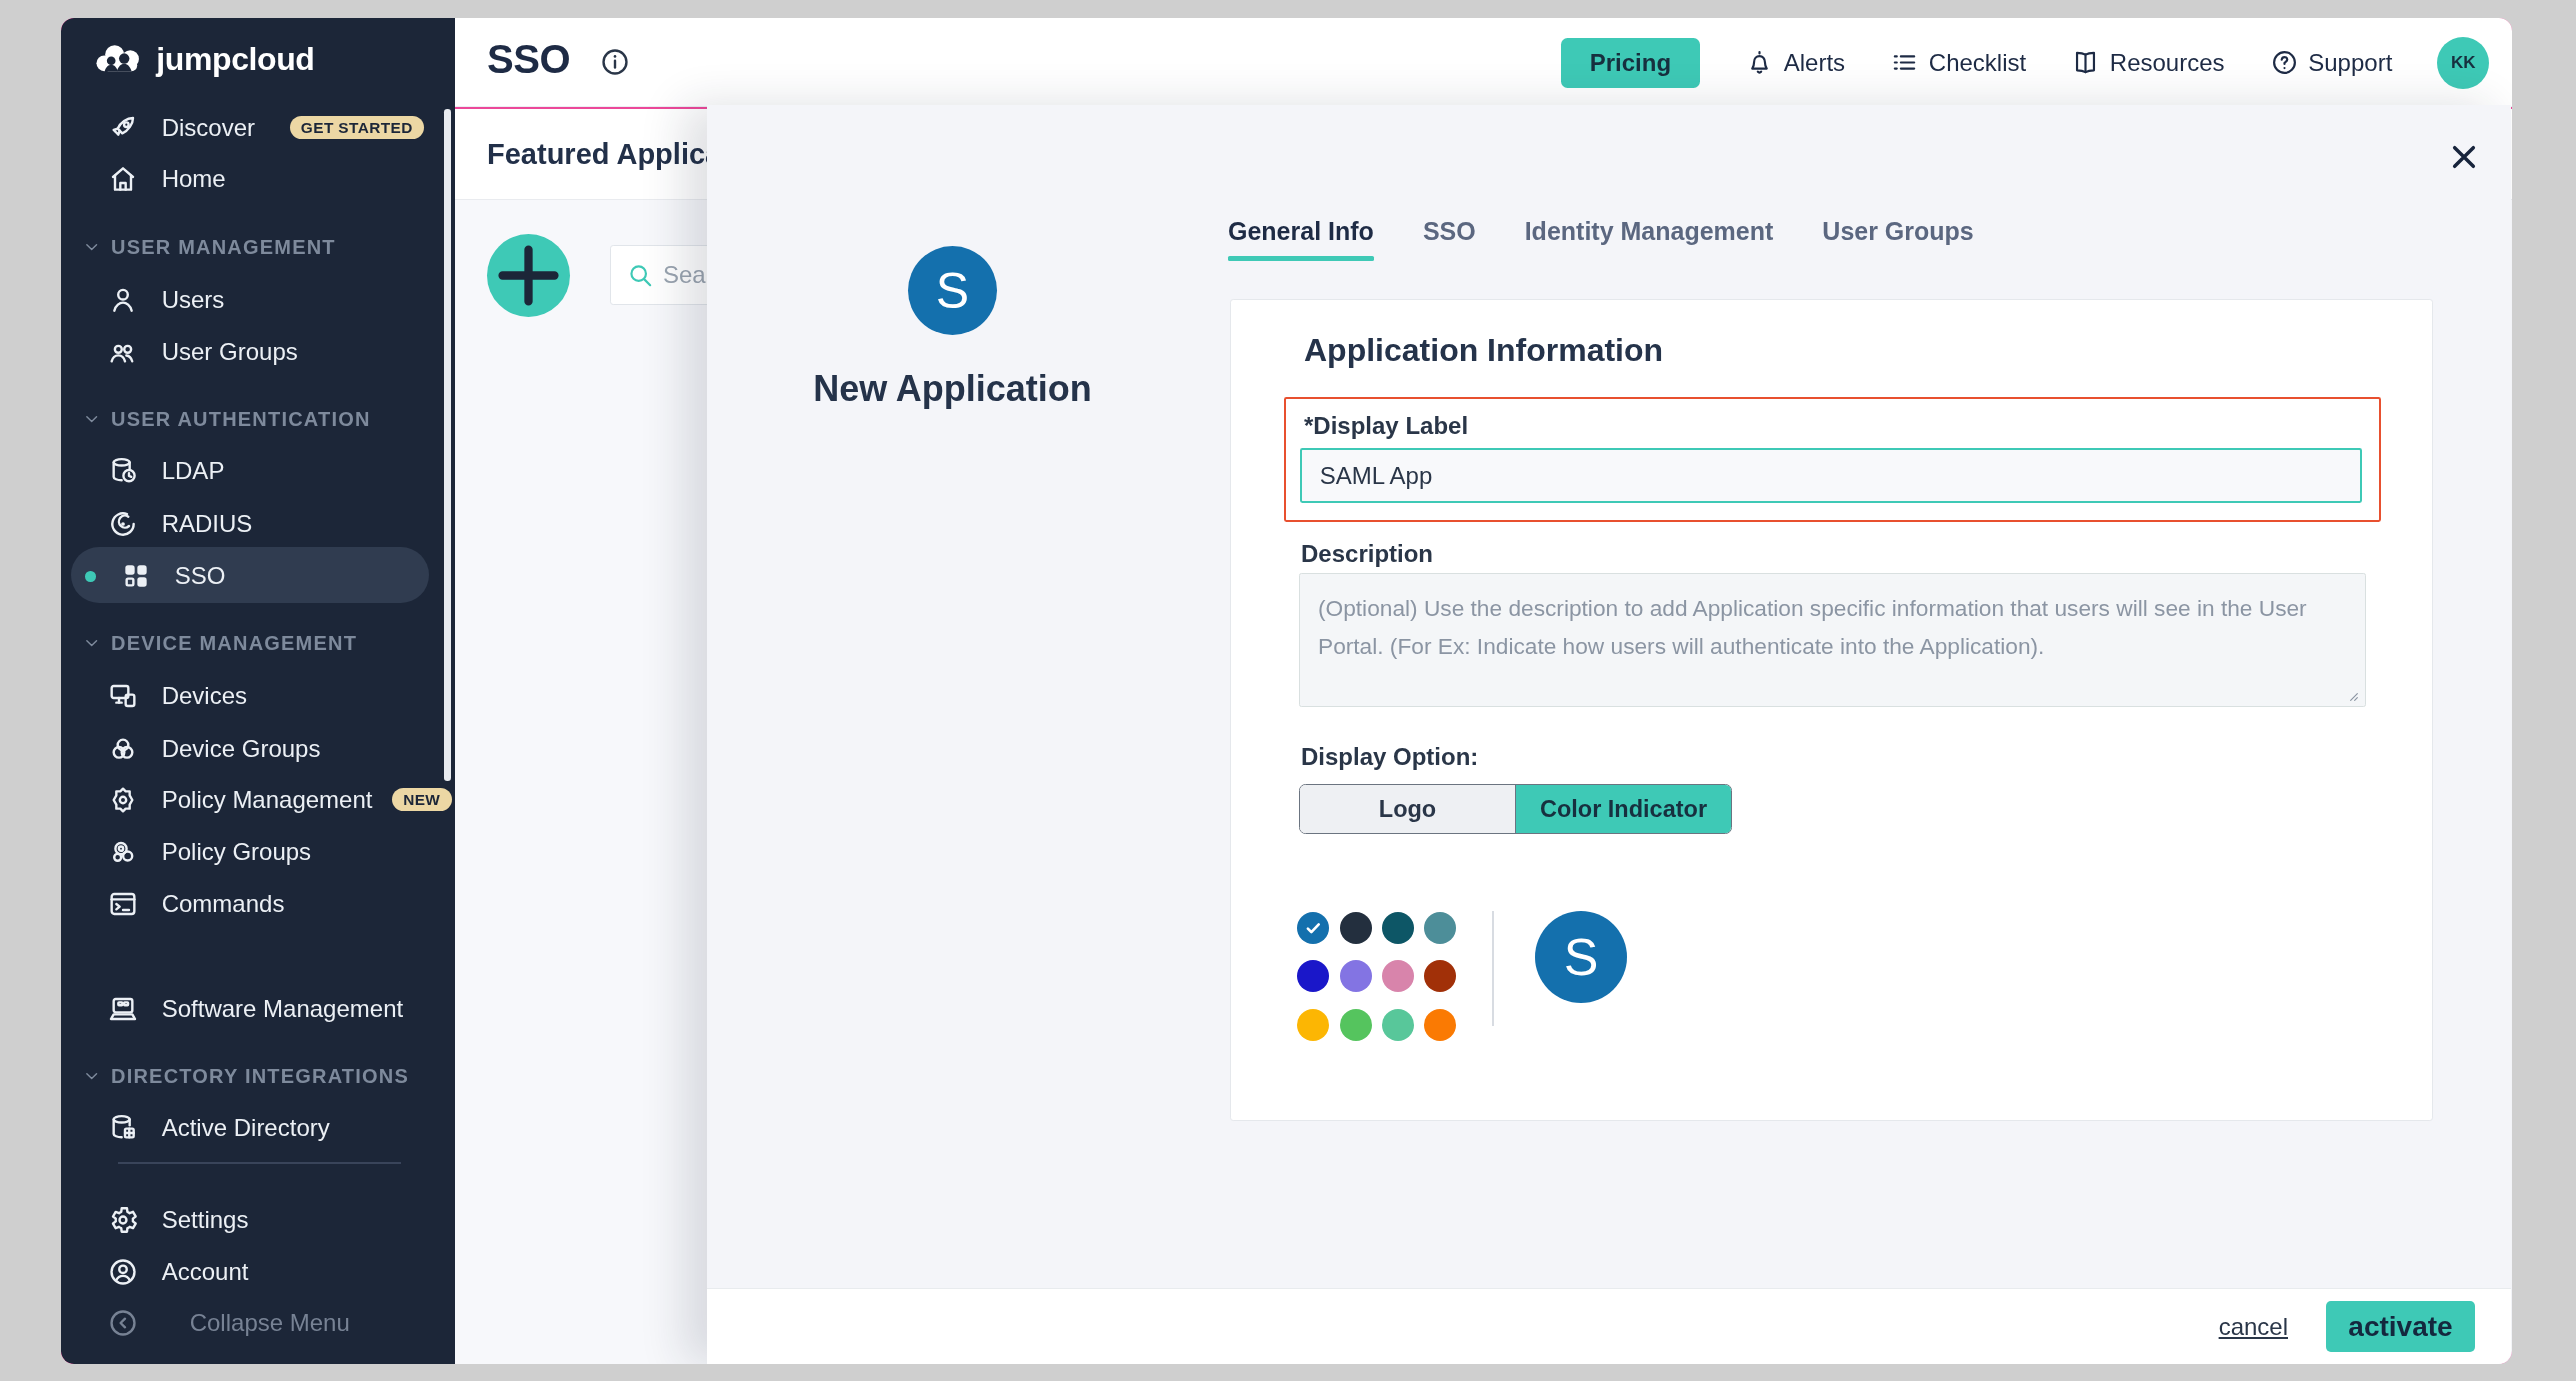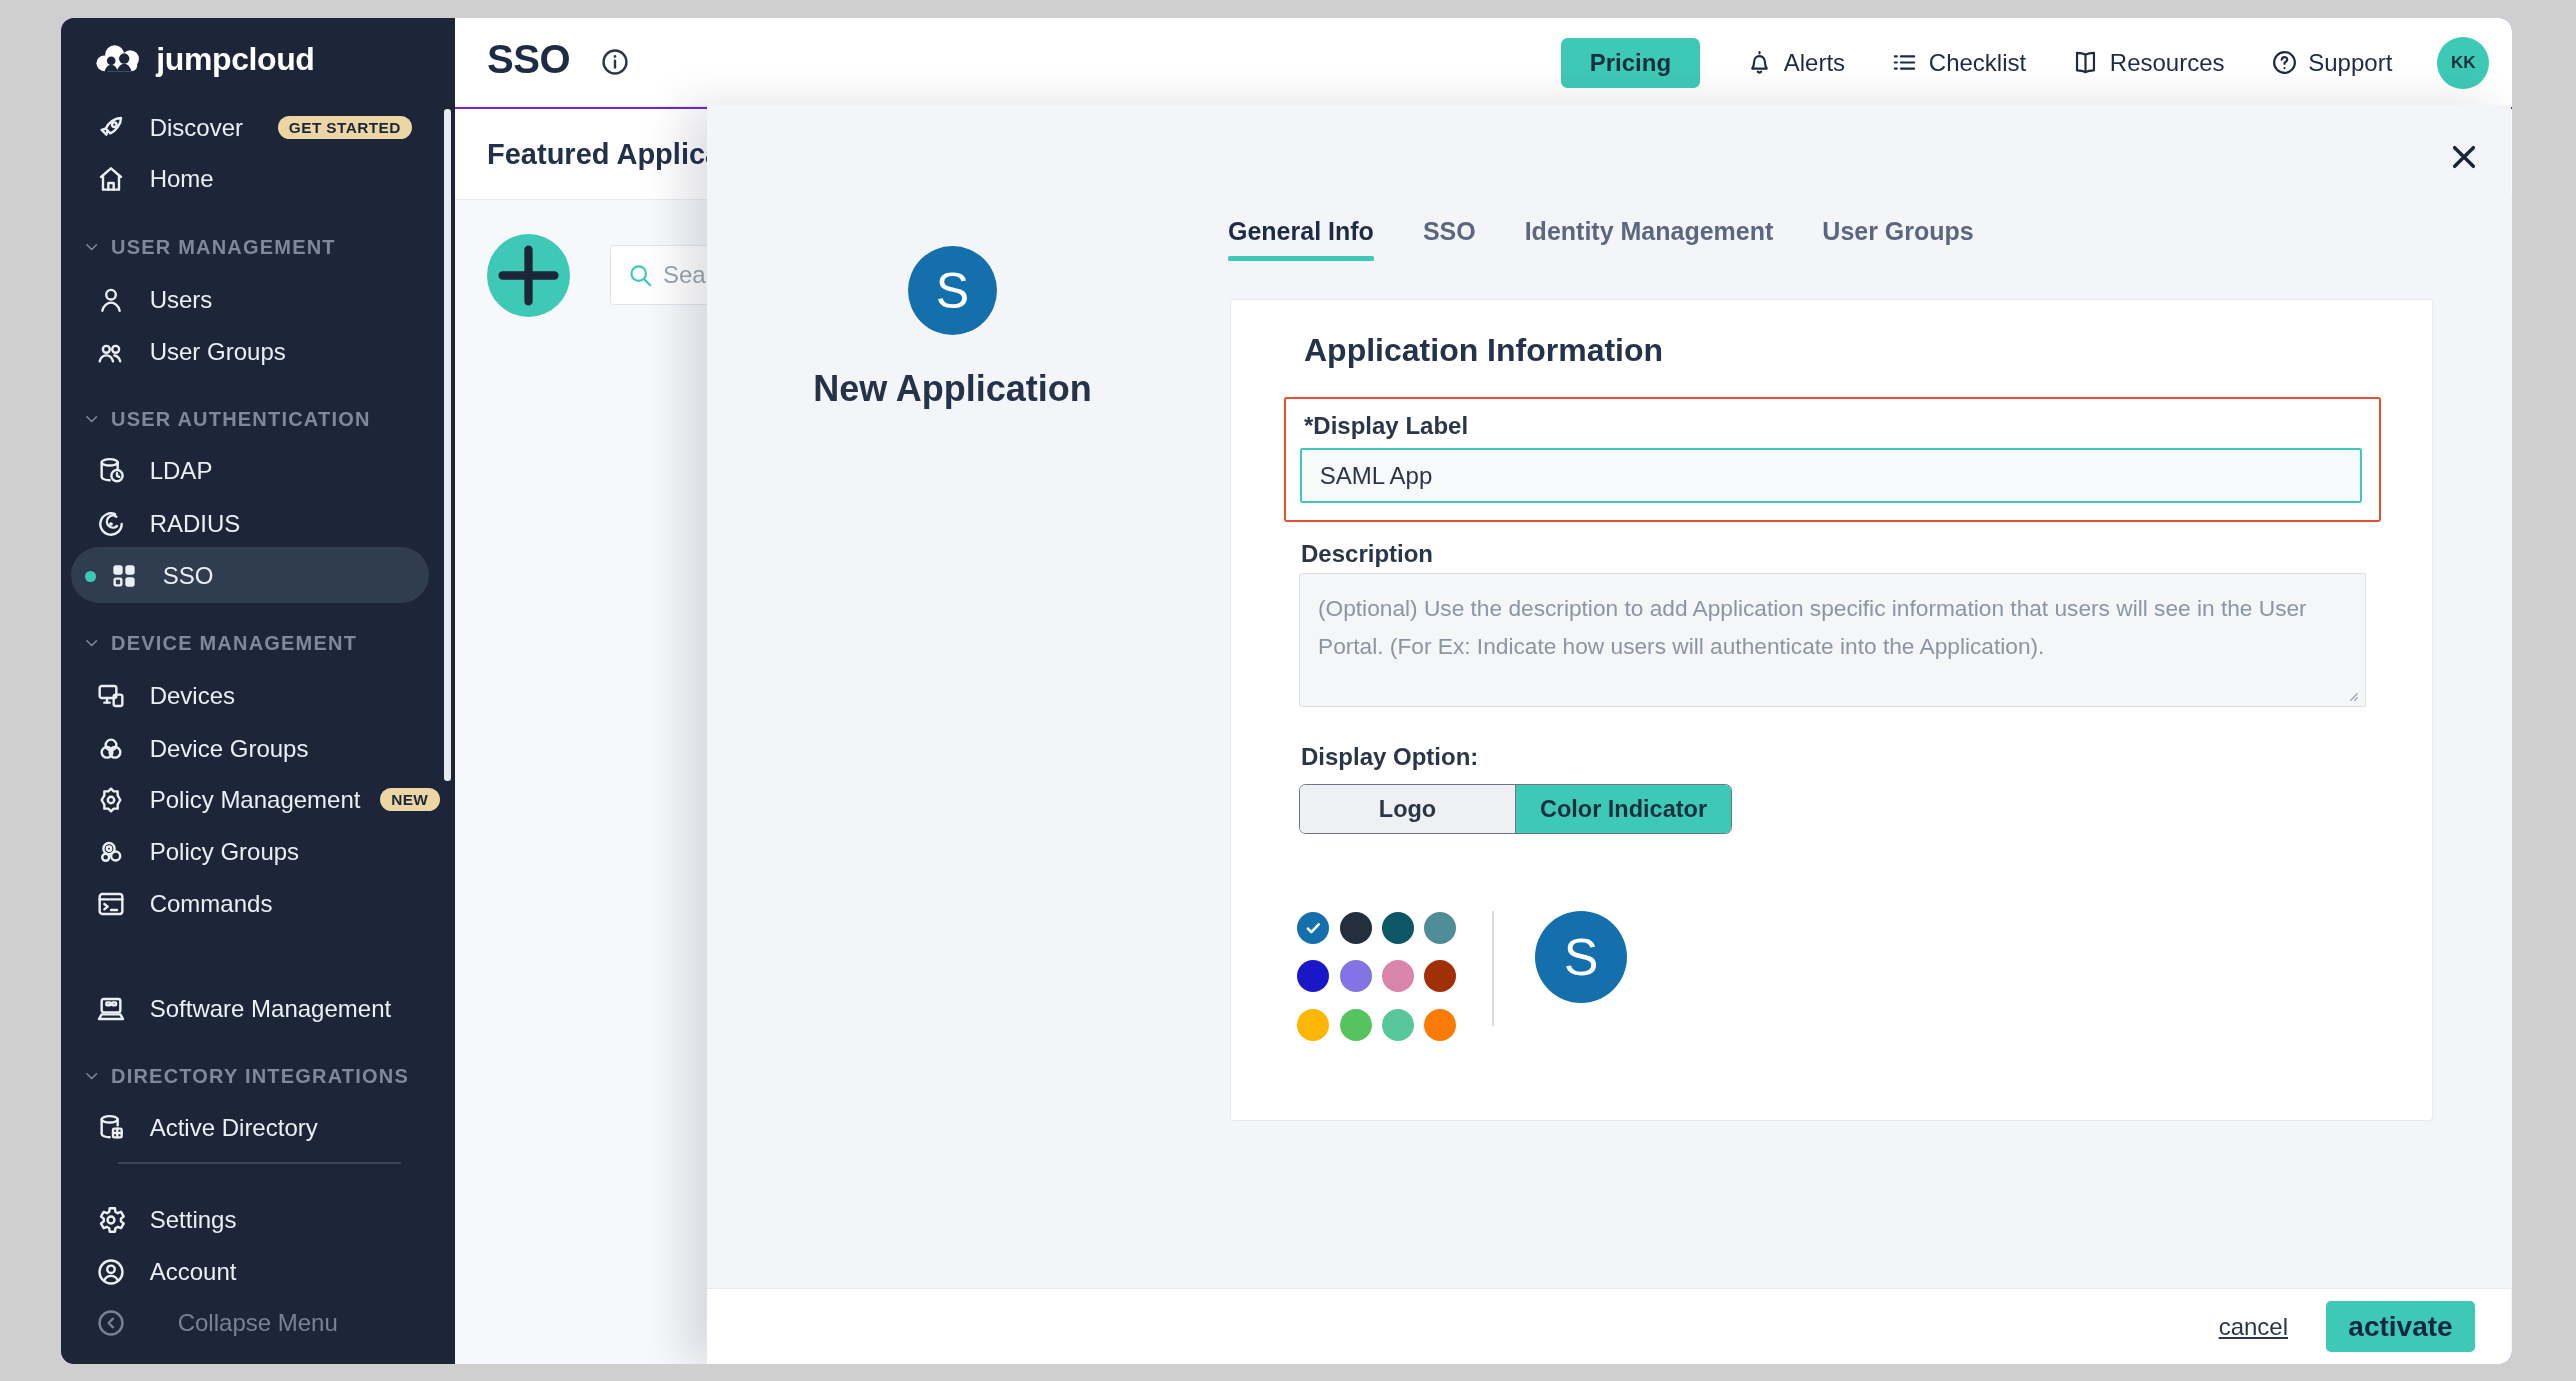--- a/index.html
+++ b/index.html
@@ -1,24 +1,24 @@
 <!DOCTYPE html>
 <html style="font-size:13px"><head>
 <meta charset="utf-8">
 <style>
   * { margin:0; padding:0; box-sizing:border-box; }
   html,body { width:2576px; height:1382px; }
   body { background:#cfcfcf; font-family:"Liberation Sans","DejaVu Sans",sans-serif; position:relative; }
-  .app { position:absolute; left:61px; top:18px; width:2451px; height:1346px; border-radius:13px; background:#6d28d9; overflow:hidden; }
+  .app { position:absolute; left:61px; top:18px; width:2451px; height:1346px; border-radius:13px; background:#ec4899; overflow:hidden; }
 
   
   .sidebar { position:absolute; left:0; top:0; width:394px; height:1346px; background:#1c2638; border-radius:13px 0 0 13px; }
   .logo-row { position:absolute; left:32px; top:22.7px; display:flex; align-items:center; gap:11.3px; color:#fff; }
   .logo-text { font-size:32px; font-weight:700; letter-spacing:-0.4px; }
-  .srow { position:absolute; left:0; width:394px; height:45px; display:flex; align-items:center; color:#ecf0f5; font-size:24px; cursor:pointer; }
+  .srow { position:absolute; left:12px; width:394px; height:45px; display:flex; align-items:center; color:#ecf0f5; font-size:24px; cursor:pointer; }
   .srow .icn { width:32px; height:32px; margin-left:34px; flex:0 0 auto; }
   .srow .lbl { margin-left:22.7px; white-space:nowrap; }
   .shead { position:absolute; left:0; width:394px; height:40px; display:flex; align-items:center; color:#7e8a9c; font-size:20px; font-weight:700; letter-spacing:1.2px; cursor:pointer; }
   .shead .chev { width:19.4px; height:19.4px; margin-left:21px; }
   .shead .lbl { margin-left:9.7px; }
   .active-pill { position:absolute; left:9.7px; top:529px; width:358px; height:56px; background:#303c50; border-radius:28px; }
   .active-dot { position:absolute; left:24px; top:553px; width:10.5px; height:10.5px; border-radius:50%; background:#3ec9b6; }
   .badge { background:#ecd7a4; color:#1c2638; font-size:15.4px; font-weight:700; letter-spacing:0.4px; border-radius:12px; padding:4px 11.3px; line-height:1; }
   .badge.get-started { margin-left:auto; margin-right:43px; }
   .badge.new { margin-left:19.4px; }

